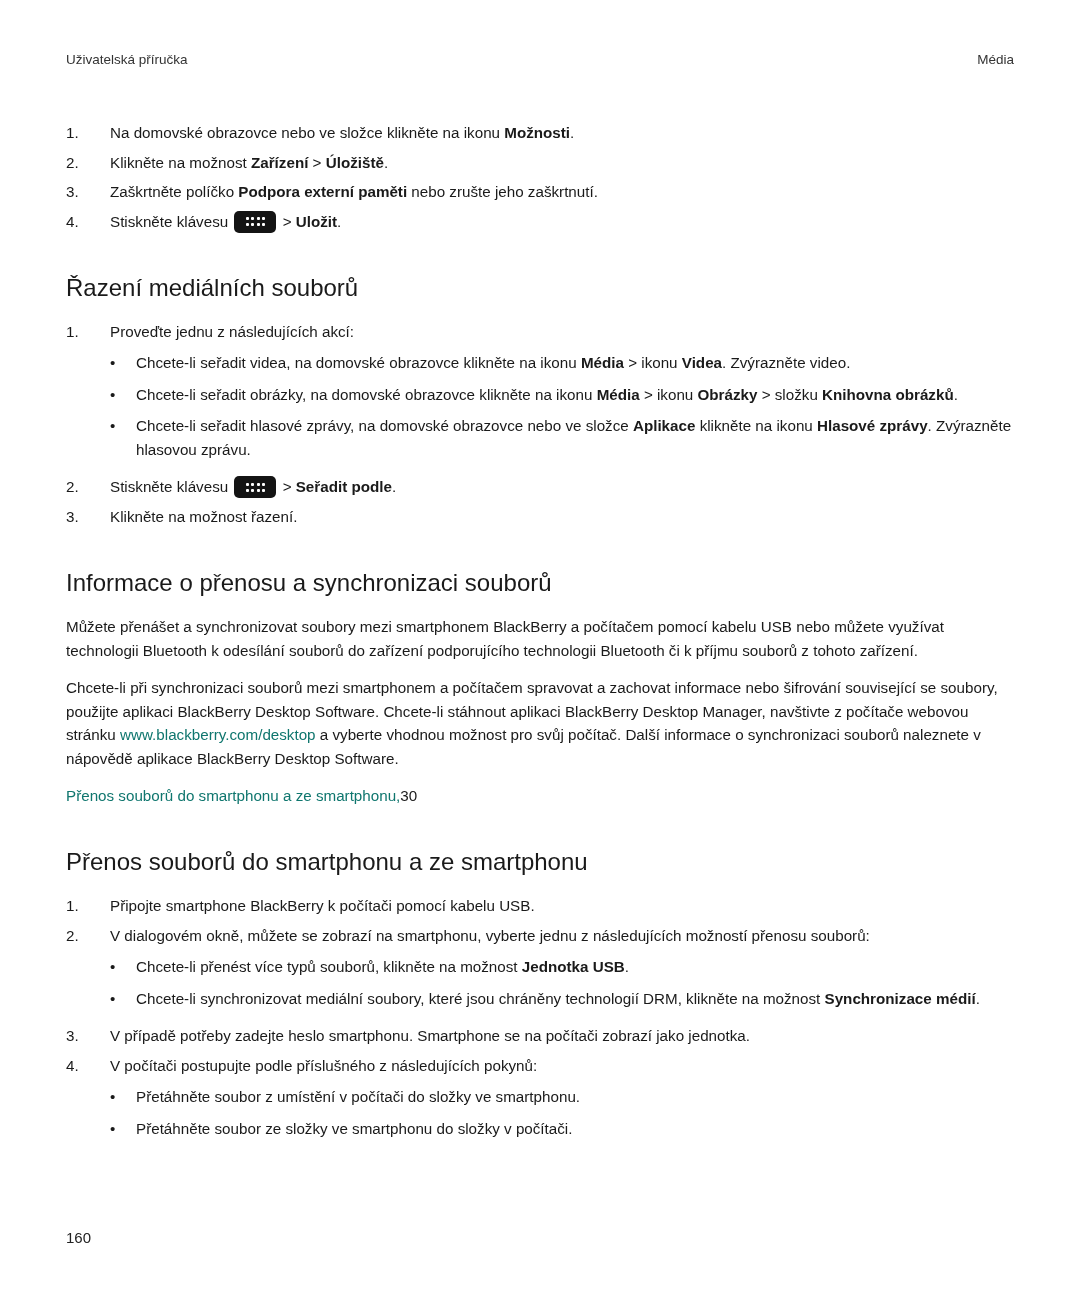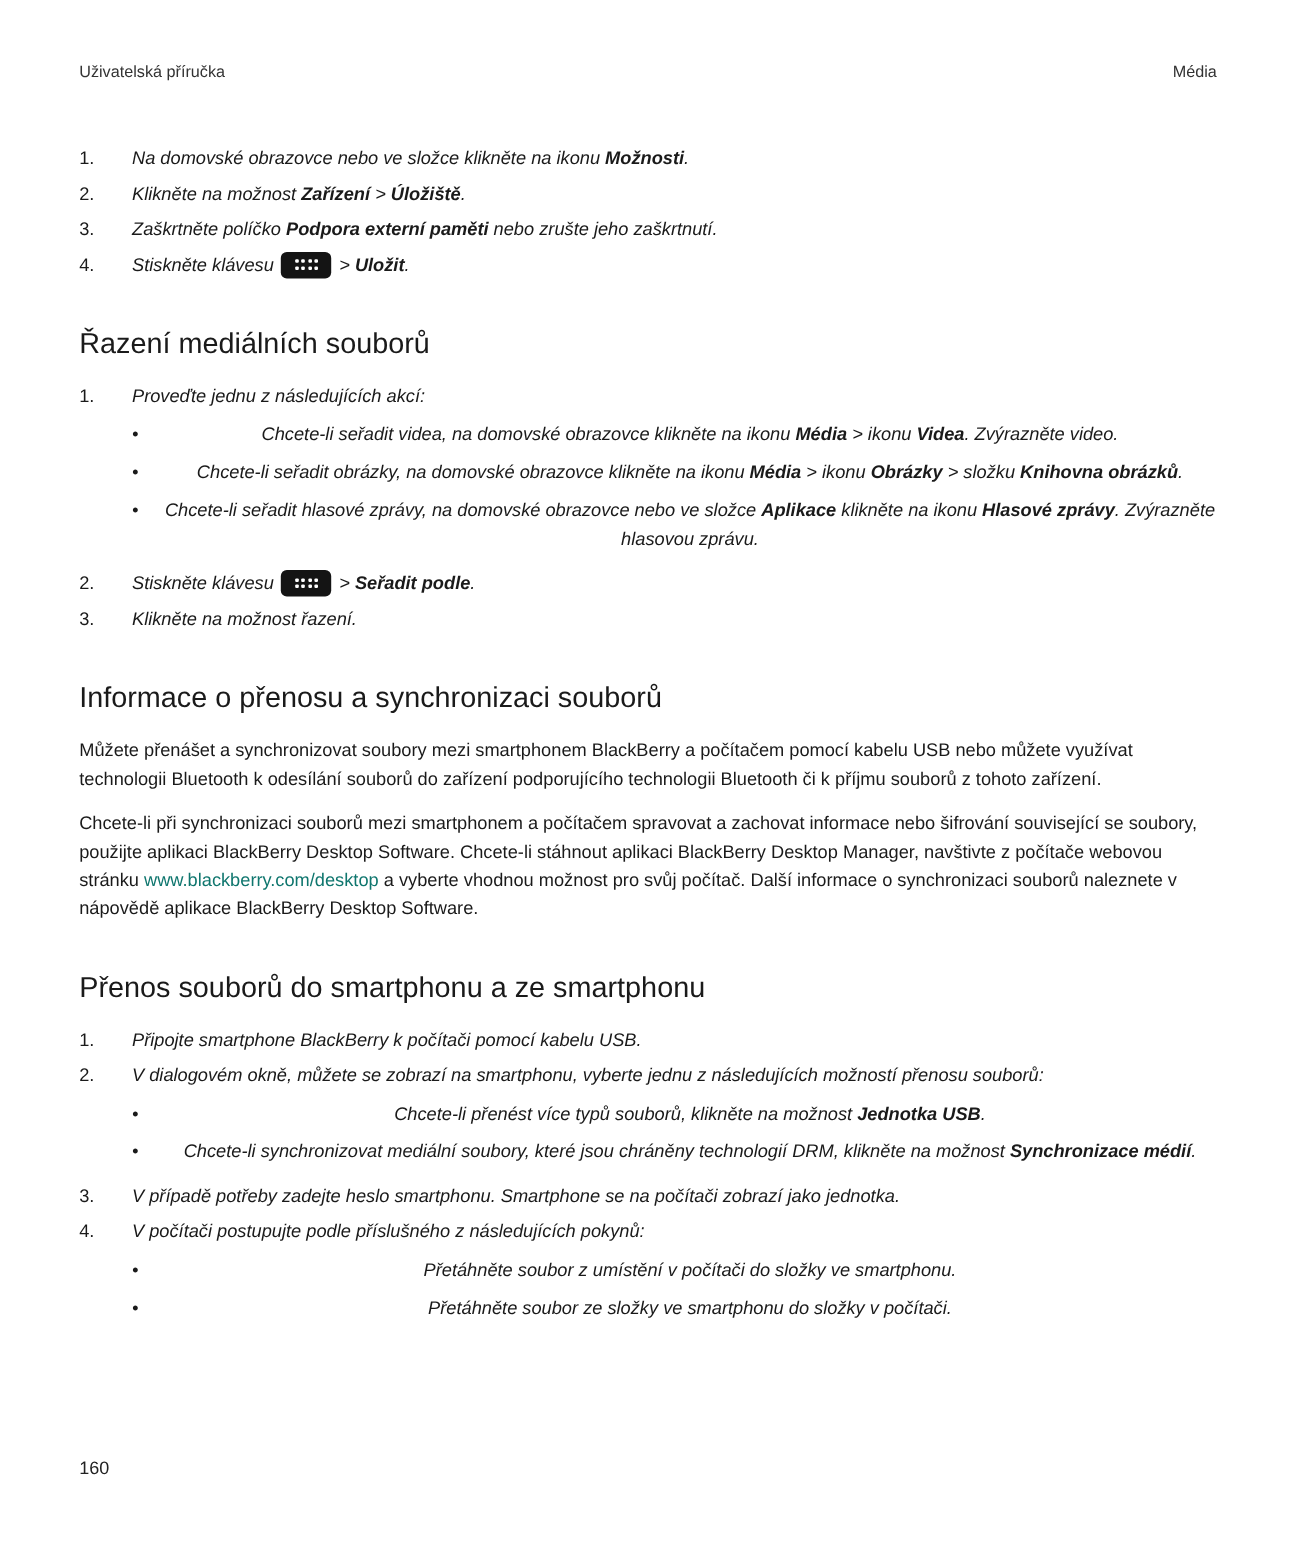--- a/index.html
+++ b/index.html
@@ -13,25 +13,25 @@
   .header-row {
     display: flex;
     justify-content: space-between;
     font-size: 13.5px;
     color: #333;
     margin-bottom: 54px;
   }
   .ol-top { list-style: none; }
   .ol-top > li { display: flex; margin-bottom: 6px; font-size: 15.2px; line-height: 1.55; }
   .ol-top > li > .num { width: 44px; flex: 0 0 44px; }
-  .ol-top > li > .content { flex: 1; font-style: italic; }
+  .ol-top > li > .content { flex: 1; }
   .bullets { list-style: none; margin-top: 8px; }
   .bullets > li { display: flex; margin-bottom: 8px; font-size: 15.2px; line-height: 1.55; }
   .bullets > li > .bullet { width: 26px; flex: 0 0 26px; }
-  .bullets > li > .txt { flex: 1; text-align: center; }
+  .bullets > li > .txt { flex: 1; }
   .h-large {
     font-size: 24px;
     font-weight: 400;
     margin-top: 40px;
     margin-bottom: 18px;
     letter-spacing: 0px;
   }
   .para { font-size: 15.2px; line-height: 1.55; margin-bottom: 14px; }
   strong { font-weight: 700; }
   .bold-label { font-weight: 700; font-size: 15.2px; margin-bottom: 6px; margin-top: 4px;}
@@ -44,21 +44,21 @@
     width: 42px;
     height: 22px;
     background: #141414;
     border-radius: 5px;
     margin: 0 2px;
     position: relative;
     top: -1px;
   }
   .bb-dots { display: inline-grid; grid-template-columns: repeat(4, 3px); grid-auto-rows: 3px; gap: 2.5px 2.5px; }
   .bb-dots > span { width: 3px; height: 3px; background: #fff; border-radius: 1px; }
-  .page-number { position: absolute; left: 66px; bottom: 64px; font-size: 15px; color: #222; }
+  .page-number { position: absolute; left: 66px; bottom: 50px; font-size: 15px; color: #222; }
 </style>
 </head>
 <body>
 
 <div class="page">
 
   <div class="header-row">
     <span>Uživatelská příručka</span>
     <span>Média</span>
   </div>
@@ -154,20 +154,23 @@
       <span class="num">3.</span>
       <span class="content">Klikněte na možnost řazení.</span>
     </li>
   </ol>
 
   <h2 class="h-large">Informace o přenosu a synchronizaci souborů</h2>
   <p class="para">Můžete přenášet a synchronizovat soubory mezi smartphonem BlackBerry a počítačem pomocí kabelu USB nebo můžete využívat technologii Bluetooth k odesílání souborů do zařízení podporujícího technologii Bluetooth či k příjmu souborů z tohoto zařízení.</p>
   <p class="para">
     <span>Chcete-li při synchronizaci souborů mezi smartphonem a počítačem spravovat a zachovat informace nebo šifrování související se soubory, použijte aplikaci BlackBerry Desktop Software. Chcete-li stáhnout aplikaci BlackBerry Desktop Manager, navštivte z počítače webovou stránku </span><a class="link" href="#">www.blackberry.com/desktop</a><span> a vyberte vhodnou možnost pro svůj počítač. Další informace o synchronizaci souborů naleznete v nápovědě aplikace BlackBerry Desktop Software.</span>
   </p>
+  <p class="para">
+    <a class="link" href="#">Přenos souborů do smartphonu a ze smartphonu,</a><span>30</span>
+  </p>
 
   <h2 class="h-large">Přenos souborů do smartphonu a ze smartphonu</h2>
   <ol class="ol-top">
     <li>
       <span class="num">1.</span>
       <span class="content">Připojte smartphone BlackBerry k počítači pomocí kabelu USB.</span>
     </li>
     <li>
       <span class="num">2.</span>
       <span class="content">

